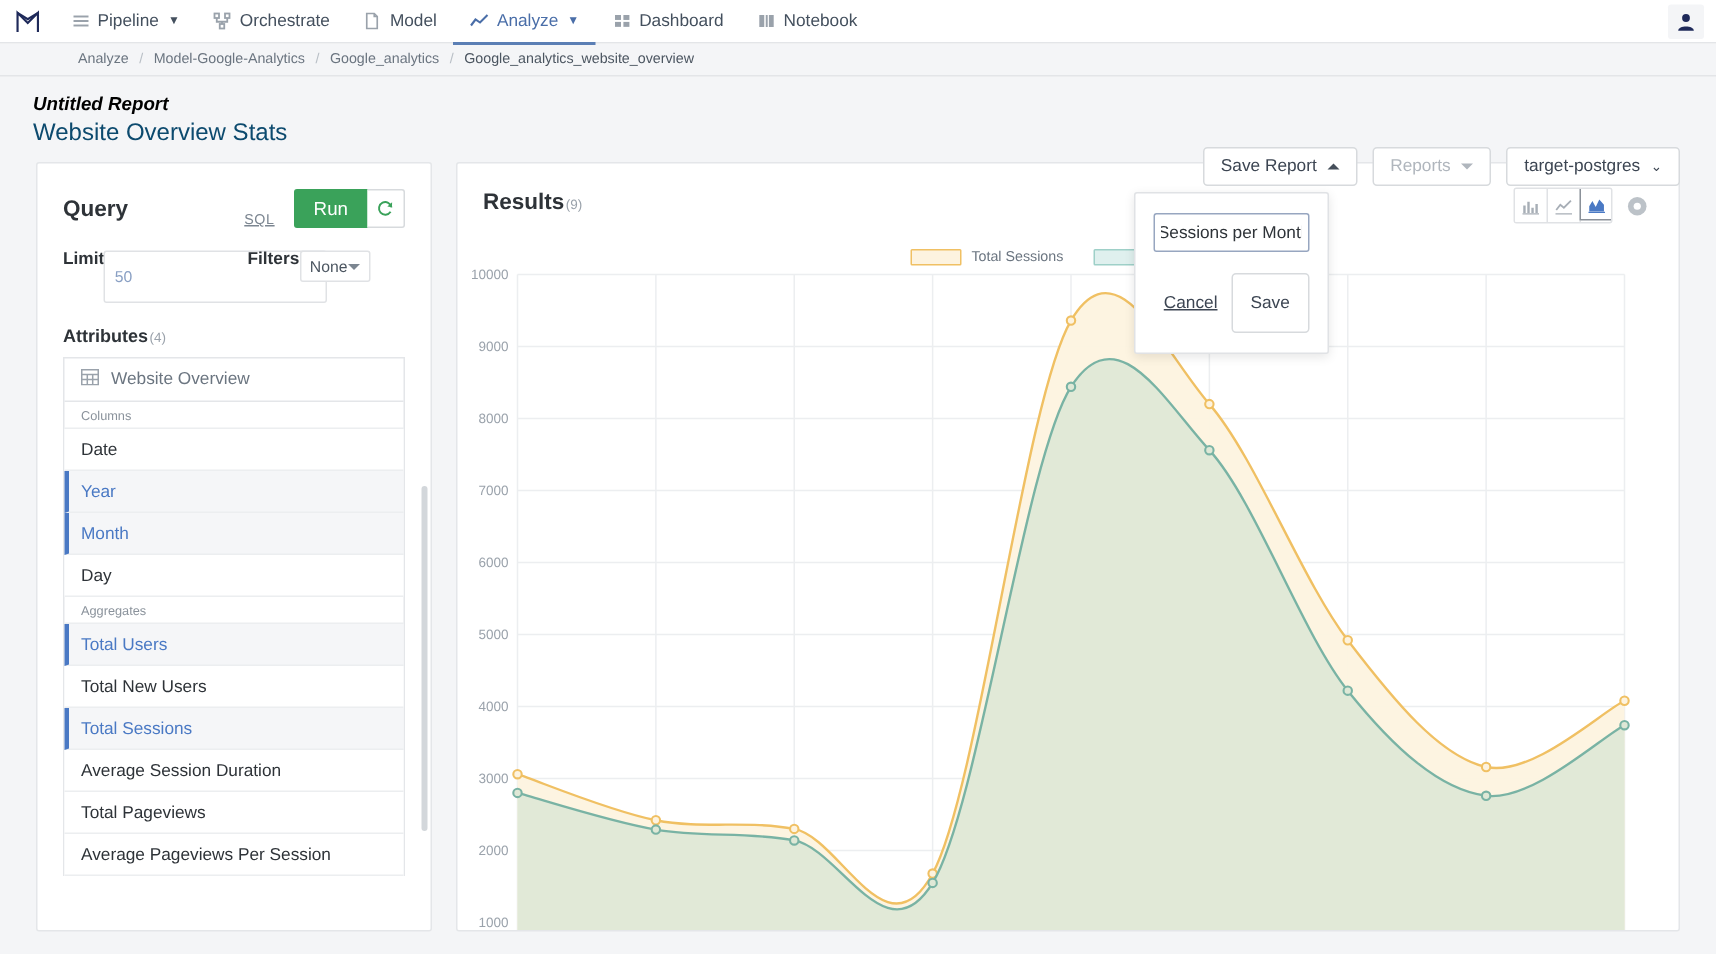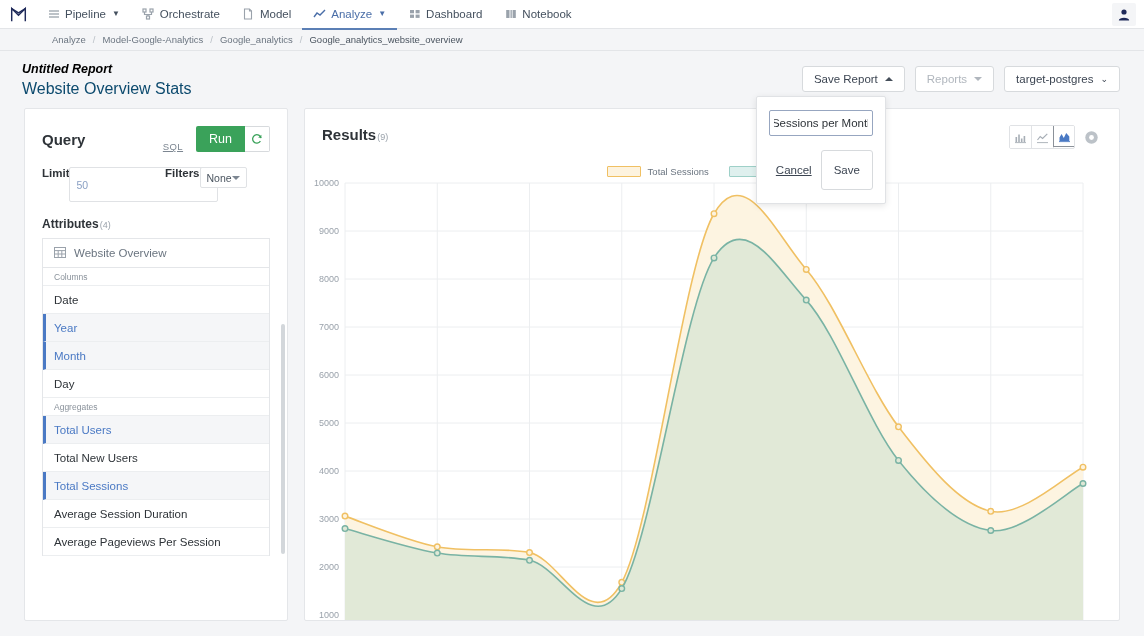--- a/index.html
+++ b/index.html
@@ -54,21 +54,21 @@
   .crumb:last-child { color: #4b5560; }
   .crumb-sep { margin: 0 7px; color: #b9bfc6; }
 
   
   .pagehead { padding: 11px 0 10px 22px; }
   .rep-title { font-size: 12.5px; font-weight: bold; font-style: italic; color: #000000; }
   .rep-sub { font-size: 16px; color: #0c4a6e; margin-top: 4px; }
 
   
   .actions {
-    position: absolute; right: 24px; top: 66px;
+    position: absolute; right: 24px; top: 98px;
     display: flex; align-items: center; gap: 10px; z-index: 40; margin-left: 12px;
   }
   .btn {
     height: 26px; border: 1px solid #d7dadd; background: #fff; border-radius: 3px;
     font-size: 11.5px; color: #3c4552; display: inline-flex; align-items: center;
     gap: 7px; padding: 0 11px; cursor: pointer; white-space: nowrap;
     font-family: "Liberation Sans", sans-serif;
   }
   .btn.muted { color: #b0b6bd; }
   .tri-up { width:0;height:0;border-left:4px solid transparent;border-right:4px solid transparent;border-bottom:4px solid #454e5a; }
@@ -383,20 +383,21 @@
       <div class="attr-item">Date</div>
       <div class="attr-item sel">Year</div>
       <div class="attr-item sel">Month</div>
       <div class="attr-item">Day</div>
 
       <div class="attr-group">Aggregates</div>
       <div class="attr-item sel">Total Users</div>
       <div class="attr-item">Total New Users</div>
       <div class="attr-item sel">Total Sessions</div>
       <div class="attr-item">Average Session Duration</div>
+      <div class="attr-item">Total Pageviews</div>
       <div class="attr-item">Average Pageviews Per Session</div>
     </div>
 
     <div class="q-scrollbar"></div>
   </div>
 
   <div class="panel results-panel">
     <div class="r-head">
       <span class="r-title">Results</span>
       <span class="r-count">(9)</span>

